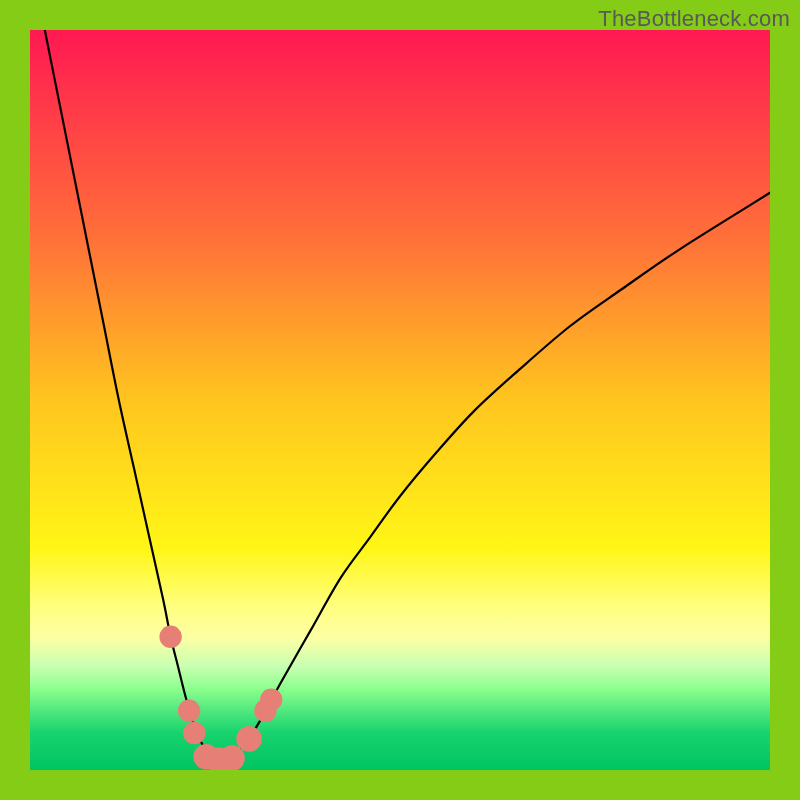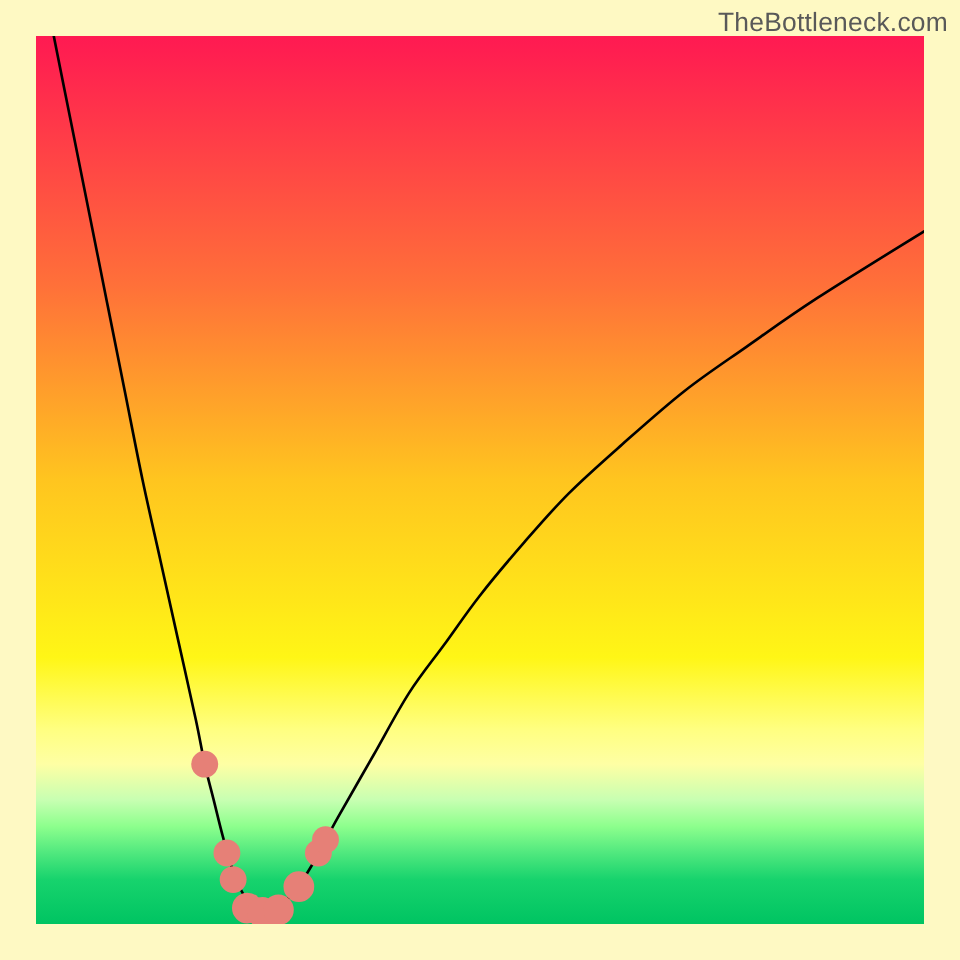--- a/index.html
+++ b/index.html
@@ -8,21 +8,21 @@
     width: 800px;
     height: 800px;
     background: #000;
     overflow: hidden;
     font-family: Arial, Helvetica, sans-serif;
   }
   .frame {
     position: absolute;
     left: 0; top: 0;
     width: 800px; height: 800px;
-    background: #fef9c3;
+    background: #84cc16;
   }
   .plot {
     position: absolute;
     left: 30px;
     top: 30px;
     width: 740px;
     height: 740px;
     overflow: hidden;
   }
   .watermark {

